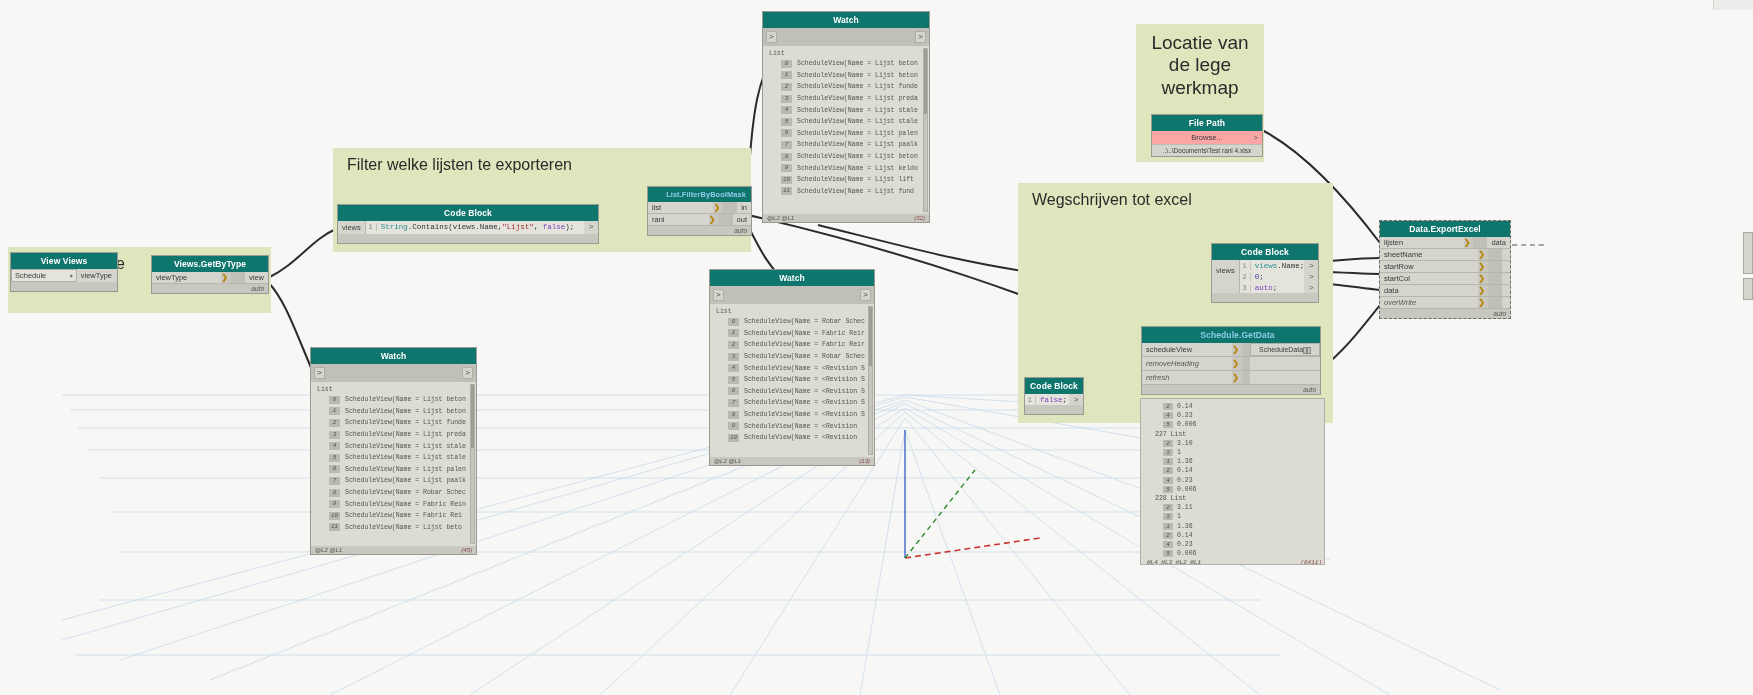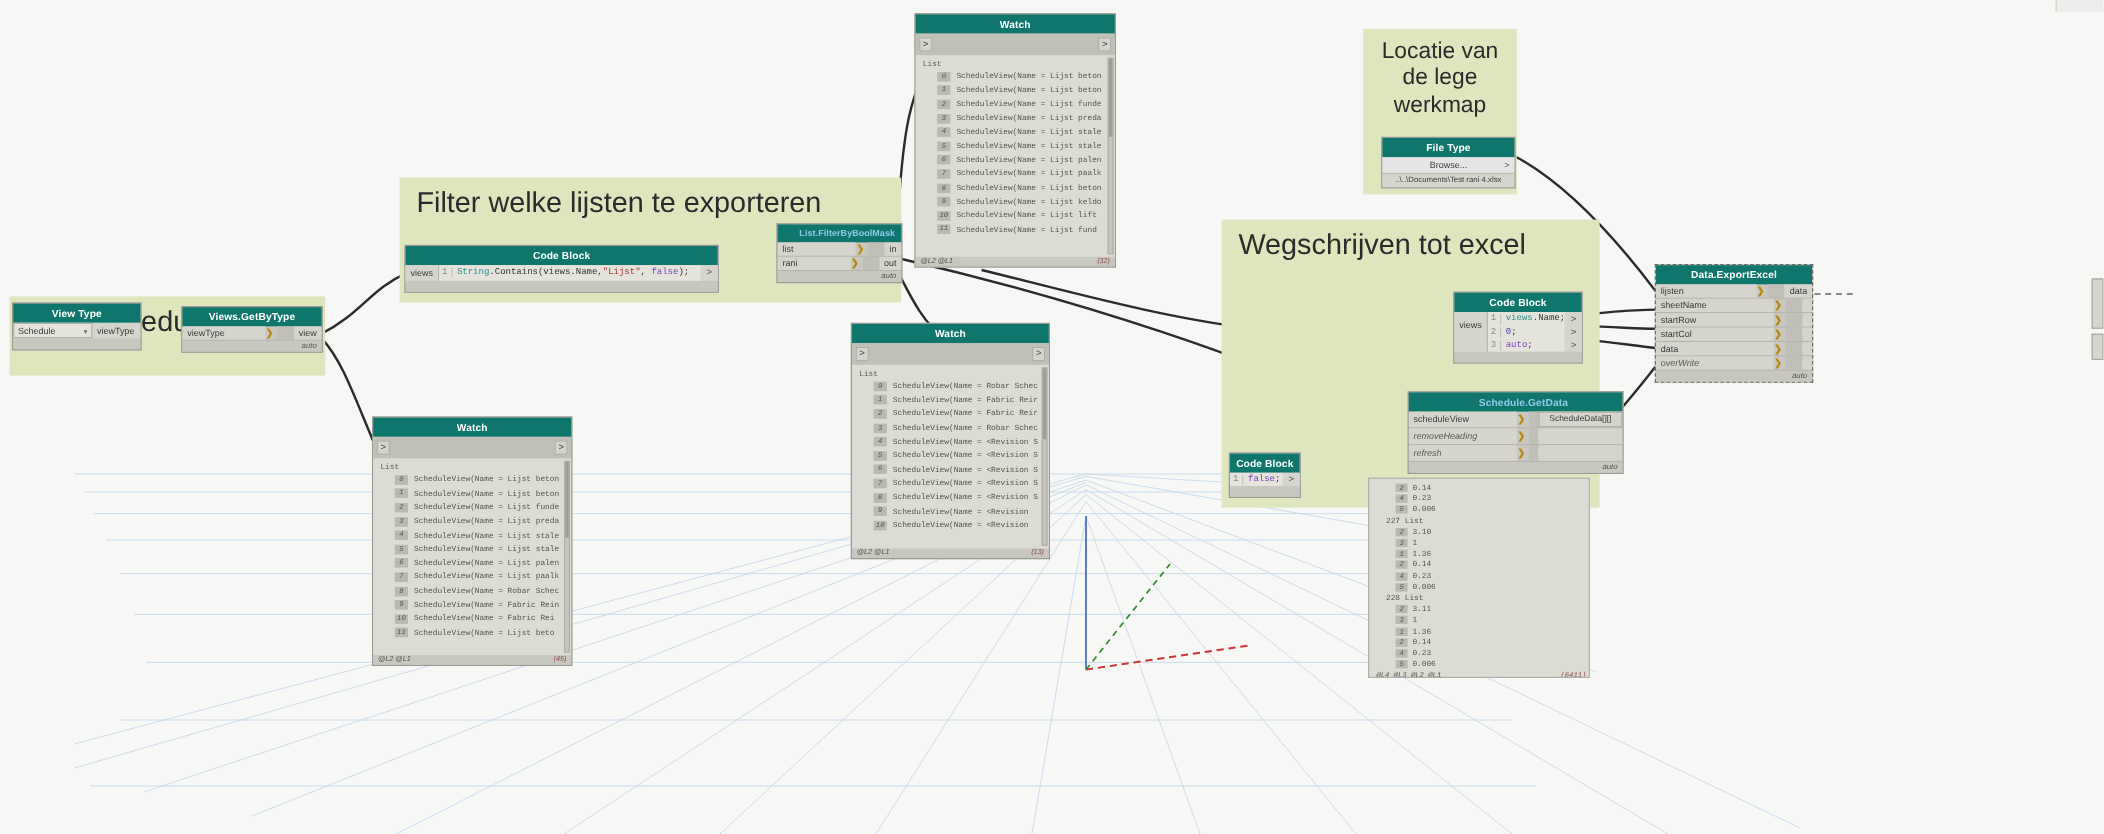--- a/index.html
+++ b/index.html
@@ -13,21 +13,21 @@
   
   #canvas-bg { position: absolute; inset: 0; z-index: 0; }
 
   
   .group {
     position: absolute;
     background: #dde6bd;
     z-index: 1;
   }
   .group-title {
-    font-size: 24px;
+    font-size: 16px;
     color: #2b2b2b;
     padding: 8px 14px 0 14px;
     line-height: 1.18;
     font-weight: 400;
     white-space: pre-line;
   }
 
   
   .node {
     position: absolute;
@@ -116,21 +116,21 @@
   .w-txt { color:#55554f; }
   .w-scroll {
     position:absolute; right:1px; top:2px; bottom:2px; width:5px;
     background:#c6c6be; border:1px solid #b0b0a8;
   }
   .w-scroll-thumb { position:absolute; left:0; right:0; top:0; height:40%; background:#9e9e96; }
   .watch-foot { display:flex; background:#c8c8c0; font-size:6px; font-style:italic; color:#55554f; padding:1px 4px; }
   .watch-foot .right { margin-left:auto; color:#8a4a4a; }
 
   
-  .fp-row { background:#e5e5e5; font-size:7.5px; text-align:center; padding:2px 0; border-bottom:1px solid #bdbdb5; position:relative;}
+  .fp-row { background:#fca5a5; font-size:7.5px; text-align:center; padding:2px 0; border-bottom:1px solid #bdbdb5; position:relative;}
   .fp-row .caret { position:absolute; right:4px; top:2px; color:#555; }
   .fp-path { background:#d5d5cd; font-size:6.5px; text-align:center; padding:2px 3px; color:#3a3a3a; }
 
   
   .dd-row { display:flex; }
   .dd-select {
     background:#e4e4dc; border:1px solid #b0b0a8; font-size:7.5px;
     padding:1px 3px; flex:1; display:flex; align-items:center; position:relative;
   }
   .dd-select .arrow { margin-left:auto; font-size:6px; color:#666; }
@@ -231,21 +231,21 @@
   <div class="group-title" style="font-size:19px;text-align:center;">Locatie van
 de lege
 werkmap</div>
 </div>
 
 <div class="group" style="left:1018px; top:183px; width:315px; height:240px;">
   <div class="group-title">Wegschrijven tot excel</div>
 </div>
 
 <div class="node" style="left:10px; top:252px; width:108px;">
-  <div class="node-header">View Type</div>
+  <div class="node-header">View Views</div>
   <div class="dd-row">
     <div class="dd-select">
       <span>Schedule</span>
       <span class="arrow">▾</span>
     </div>
     <div class="dd-out">
       <span>viewType</span>
     </div>
   </div>
   <div class="node-foot">&nbsp;</div>
@@ -539,21 +539,21 @@
         <div class="w-scroll-thumb"></div>
       </div>
   </div>
   <div class="watch-foot">
     <span>@L2 @L1</span>
     <span class="right">(13)</span>
   </div>
 </div>
 
 <div class="node" style="left:1151px; top:114px; width:112px;">
-  <div class="node-header">File Type</div>
+  <div class="node-header">File Path</div>
   <div class="fp-row">
     <span>Browse...</span>
     <span class="caret">&gt;</span>
   </div>
   <div class="fp-path">..\..\Documents\Test rani 4.xlsx</div>
 </div>
 
 <div class="node" style="left:1211px; top:243px; width:108px;">
   <div class="node-header">Code Block</div>
   <div class="cb-body">
@@ -631,21 +631,21 @@
     <div class="port-in italic">
         <span>overWrite</span>
       </div>
     <div class="port-chev">❯</div>
     <div class="port-spacer"></div>
     <div class="port-out"></div>
   </div>
   <div class="node-foot">auto</div>
 </div>
 
-<div class="node" style="left:1141px; top:326px; width:180px;margin-left:32px;">
+<div class="node" style="left:1141px; top:326px; width:180px;">
   <div class="node-header blue">Schedule.GetData</div>
   <div class="port-row" style="height:14px;">
     <div class="port-in">
         <span>scheduleView</span>
       </div>
     <div class="port-chev">❯</div>
     <div class="port-spacer" style="flex:0 0 8px;"></div>
     <div class="port-out" style="flex:0 0 70px; justify-content:center; border:1px solid #b0b0a8;">
       <span style="font-size:7px;">ScheduleData[][]</span>
     </div>

